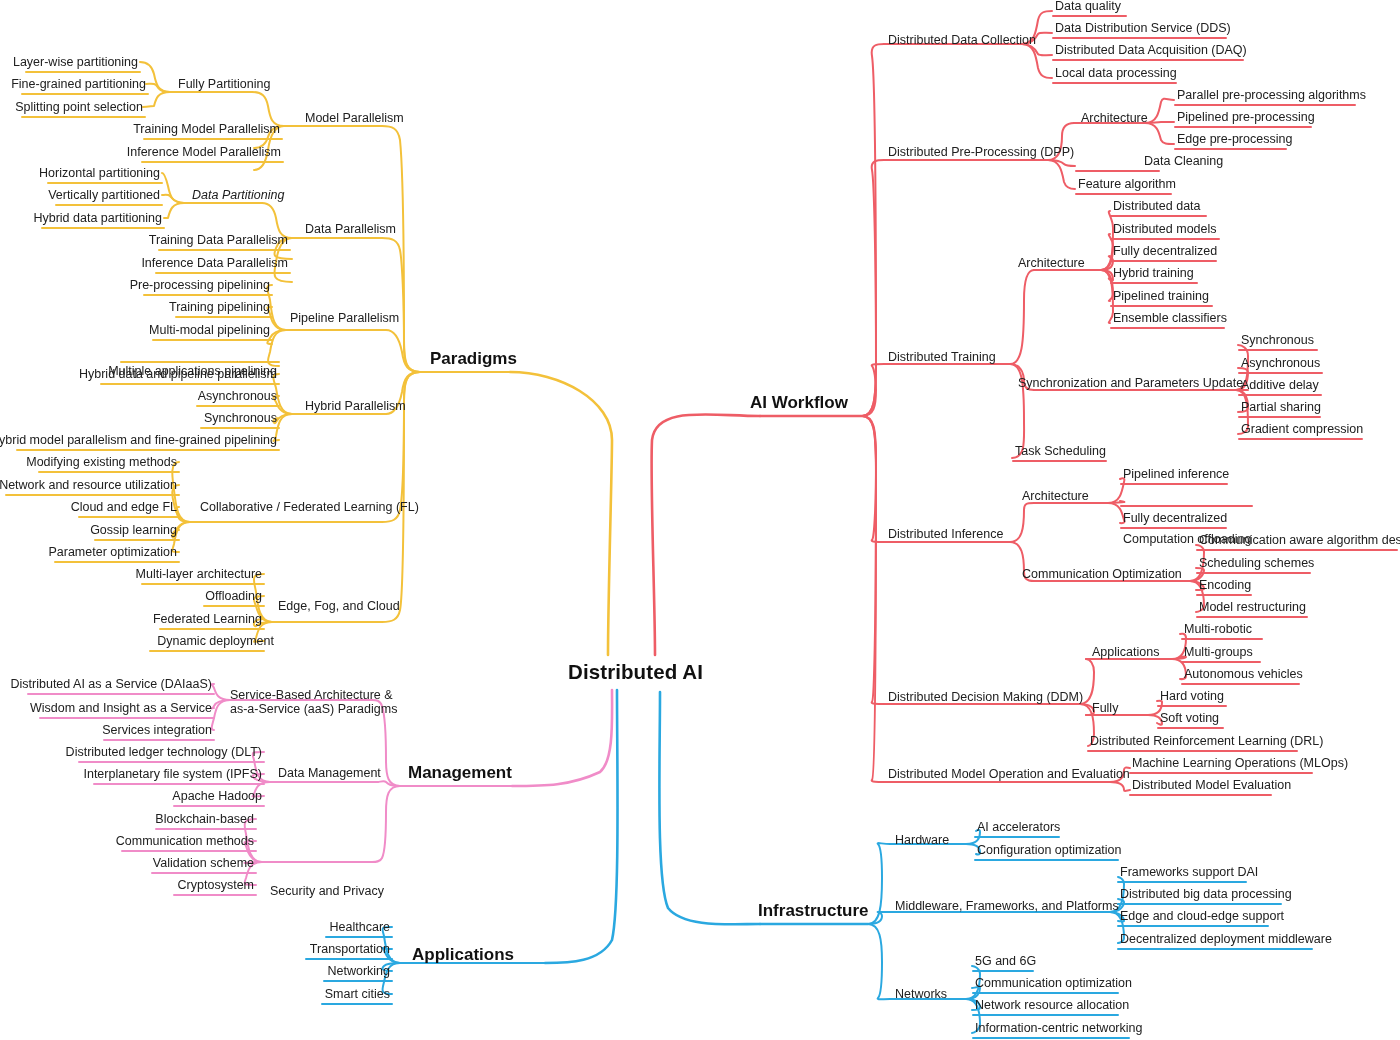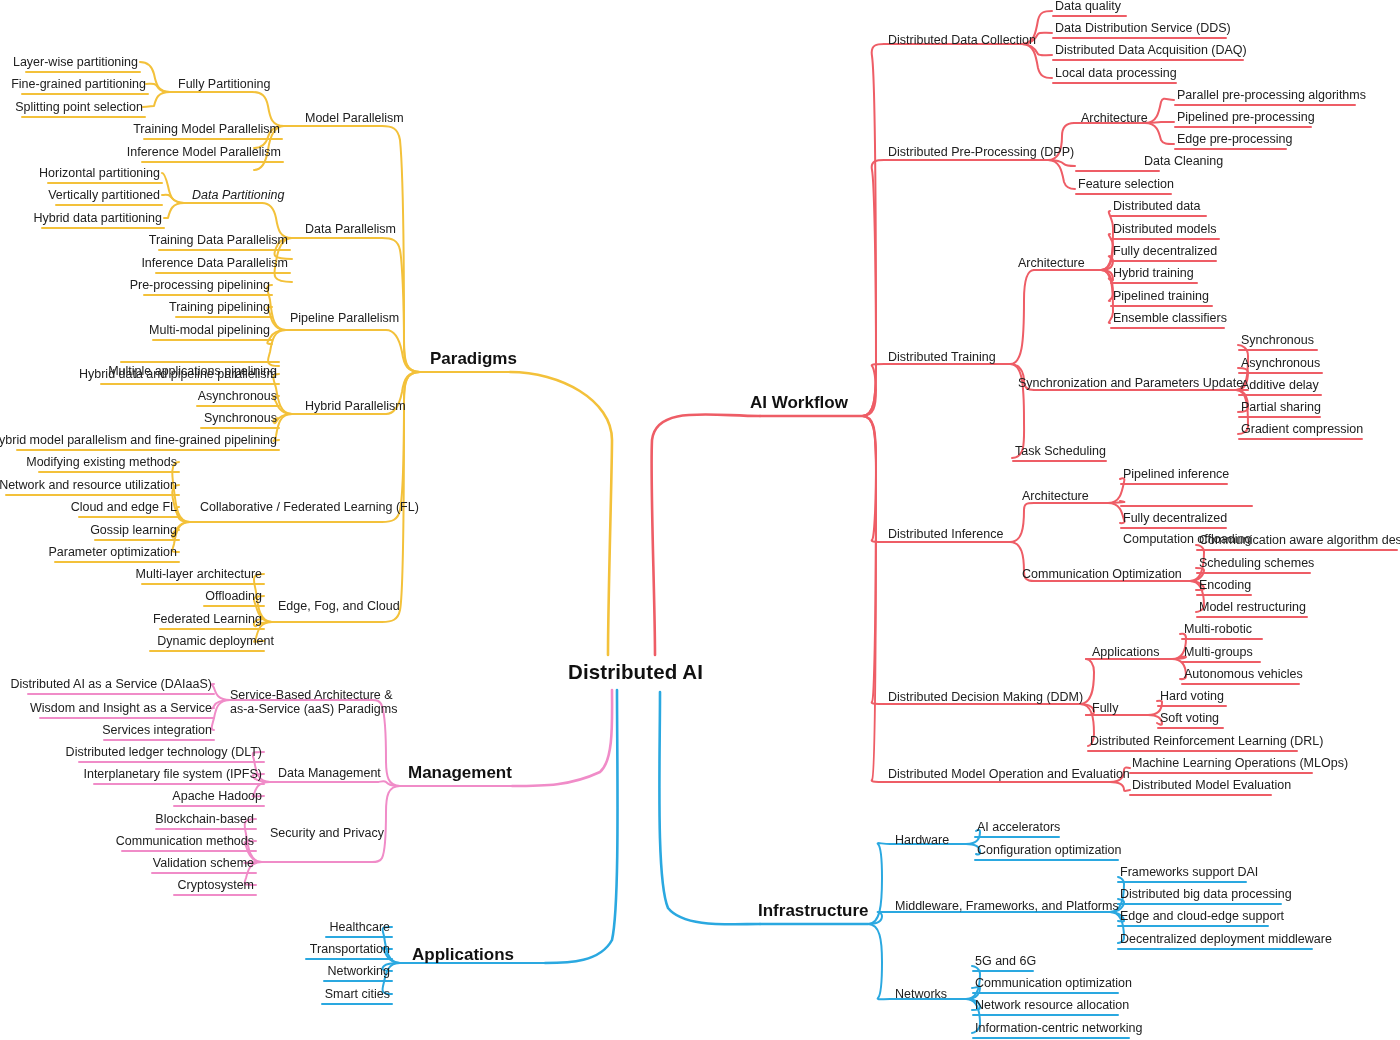--- a/index.html
+++ b/index.html
@@ -267,21 +267,21 @@
   <div class="lbl lvl2" style="left:305px; top:223px;">Data Parallelism</div>
   <div class="lbl lvl2" style="left:192px; top:189px;font-style:italic;">Data Partitioning</div>
   <div class="lbl lvl2" style="left:290px; top:312px;">Pipeline Parallelism</div>
   <div class="lbl lvl2" style="left:305px; top:400px;">Hybrid Parallelism</div>
   <div class="lbl lvl2" style="left:200px; top:501px;">Collaborative / Federated Learning (FL)</div>
   <div class="lbl lvl2" style="left:278px; top:600px;">Edge, Fog, and Cloud</div>
 
   <div class="lbl lvl2 two-line" style="left:230px; top:688px;">Service-Based Architecture &amp;
 as-a-Service (aaS) Paradigms</div>
   <div class="lbl lvl2" style="left:278px; top:767px;">Data Management</div>
-  <div class="lbl lvl2" style="left:270px; top:827px;text-align:center;">Security and Privacy</div>
+  <div class="lbl lvl2" style="left:270px; top:885px;text-align:center;">Security and Privacy</div>
 
   <div class="lbl lvl2" style="left:888px; top:34px;">Distributed Data Collection</div>
   <div class="lbl lvl2" style="left:888px; top:146px;">Distributed Pre-Processing (DPP)</div>
   <div class="lbl lvl2" style="left:1081px; top:112px;">Architecture</div>
   <div class="lbl lvl2" style="left:888px; top:351px;">Distributed Training</div>
   <div class="lbl lvl2" style="left:1018px; top:257px;">Architecture</div>
   <div class="lbl lvl2" style="left:1018px; top:377px;">Synchronization and Parameters Update</div>
   <div class="lbl lvl2" style="left:888px; top:528px;">Distributed Inference</div>
   <div class="lbl lvl2" style="left:1022px; top:490px;">Architecture</div>
   <div class="lbl lvl2" style="left:1022px; top:568px;">Communication Optimization</div>
@@ -386,21 +386,21 @@
       <div class="lbl" style="top: 67px; left: 1055px;">Local data processing</div>
       <div class="underline" style="top: 82px; width: 125px; background: rgb(238, 93, 102); left: 1052px;"></div>
       <div class="lbl" style="top: 89px; left: 1177px;">Parallel pre-processing algorithms</div>
       <div class="underline" style="top: 104px; width: 182px; background: rgb(238, 93, 102); left: 1174px;"></div>
       <div class="lbl" style="top: 111px; left: 1177px;">Pipelined pre-processing</div>
       <div class="underline" style="top: 126px; width: 138px; background: rgb(238, 93, 102); left: 1174px;"></div>
       <div class="lbl" style="top: 133px; left: 1177px;">Edge pre-processing</div>
       <div class="underline" style="top: 148px; width: 113px; background: rgb(238, 93, 102); left: 1174px;"></div>
       <div class="lbl" style="top: 155px; left: 1102px; margin-left: 42px;">Data Cleaning</div>
       <div class="underline" style="top: 170px; width: 85px; background: rgb(238, 93, 102); left: 1075px;"></div>
-      <div class="lbl" style="top: 178px; left: 1078px;">Feature selection</div>
+      <div class="lbl" style="top: 178px; left: 1078px;">Feature algorithm</div>
       <div class="underline" style="top: 193px; width: 97px; background: rgb(238, 93, 102); left: 1075px;"></div>
       <div class="lbl" style="top: 200px; left: 1113px;">Distributed data</div>
       <div class="underline" style="top: 215px; width: 97px; background: rgb(238, 93, 102); left: 1110px;"></div>
       <div class="lbl" style="top: 223px; left: 1113px;">Distributed models</div>
       <div class="underline" style="top: 238px; width: 110px; background: rgb(238, 93, 102); left: 1110px;"></div>
       <div class="lbl" style="top: 245px; left: 1113px;">Fully decentralized</div>
       <div class="underline" style="top: 260px; width: 107px; background: rgb(238, 93, 102); left: 1110px;"></div>
       <div class="lbl" style="top: 267px; left: 1113px;">Hybrid training</div>
       <div class="underline" style="top: 282px; width: 88px; background: rgb(238, 93, 102); left: 1110px;"></div>
       <div class="lbl" style="top: 290px; left: 1113px;">Pipelined training</div>

